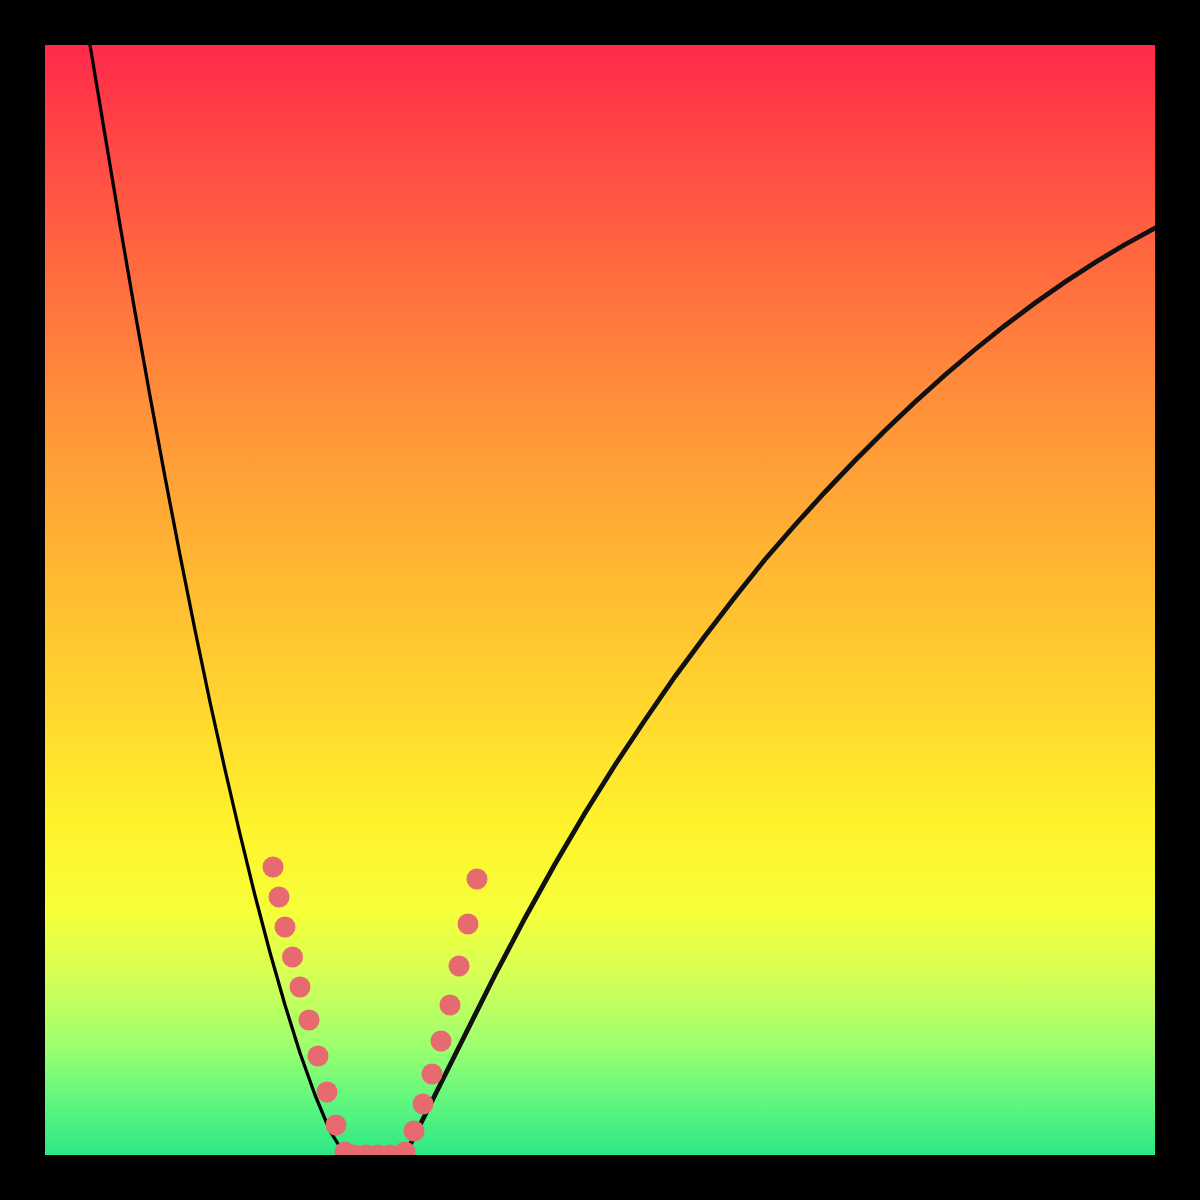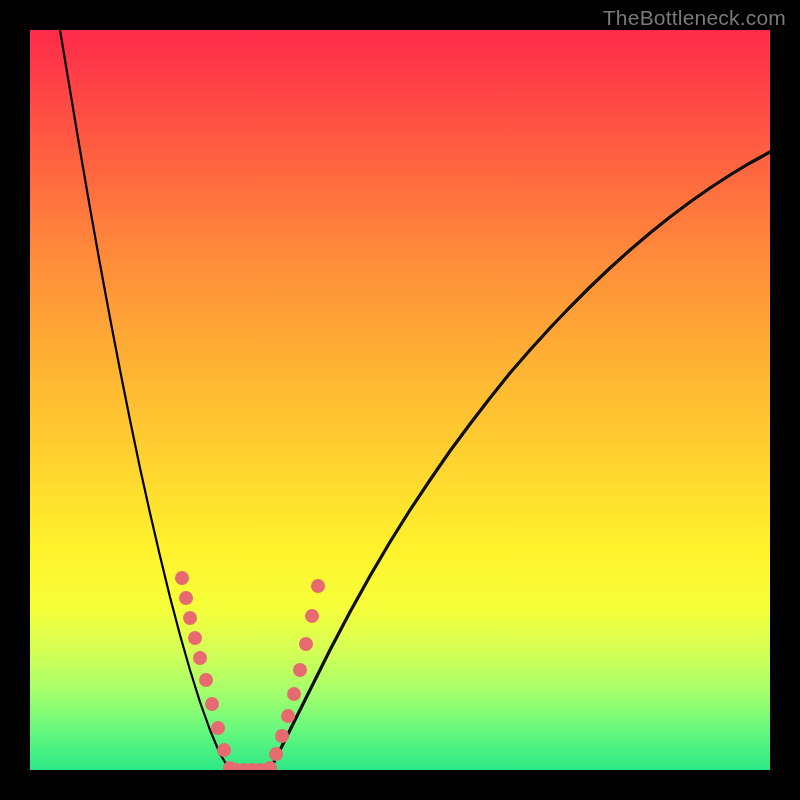--- a/index.html
+++ b/index.html
@@ -83,14 +83,13 @@
         <circle cx="270" cy="640" r="7" fill="#e66a6f"></circle>
         <circle cx="276" cy="614" r="7" fill="#e66a6f"></circle>
         <circle cx="282" cy="586" r="7" fill="#e66a6f"></circle>
         <circle cx="288" cy="556" r="7" fill="#e66a6f"></circle>
         <circle cx="206" cy="740" r="7" fill="#e66a6f"></circle>
         <circle cx="214" cy="740" r="7" fill="#e66a6f"></circle>
         <circle cx="222" cy="740" r="7" fill="#e66a6f"></circle>
         <circle cx="230" cy="740" r="7" fill="#e66a6f"></circle>
       </svg>
   </div>
-  <div class="watermark">TheBottleneck.com</div>
 </div>
 
 </body></html>

